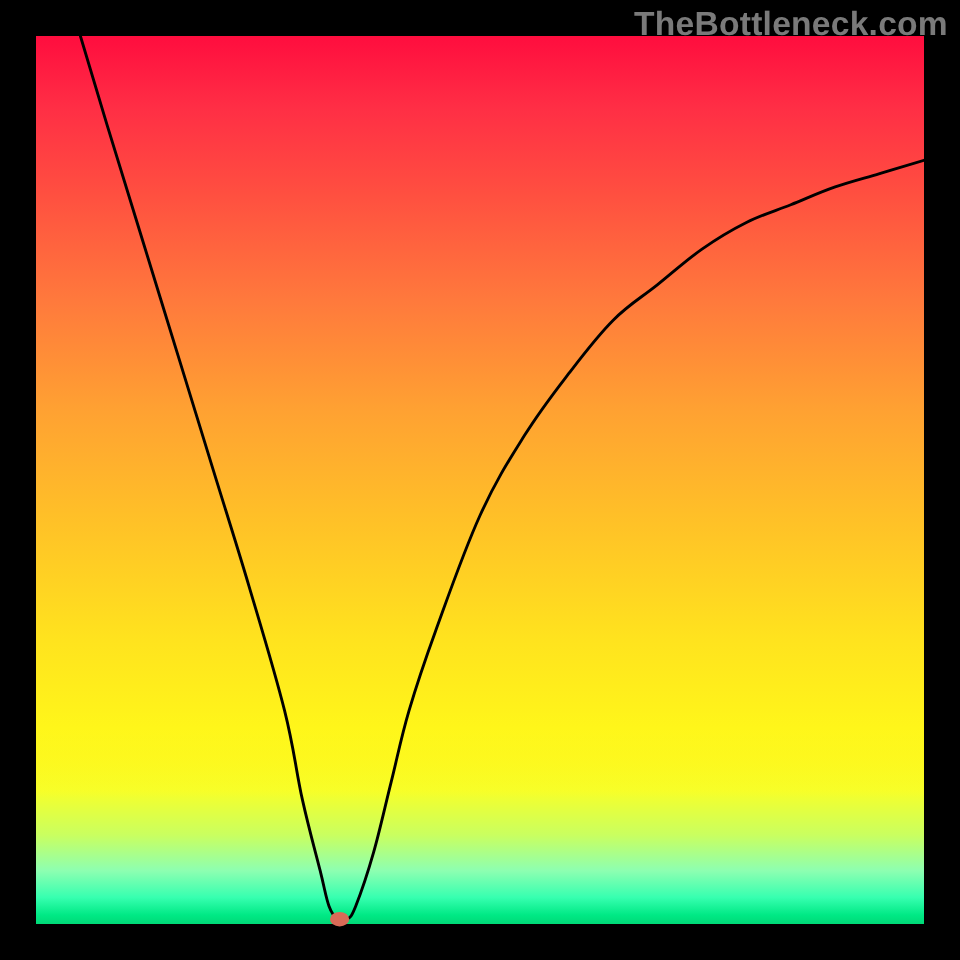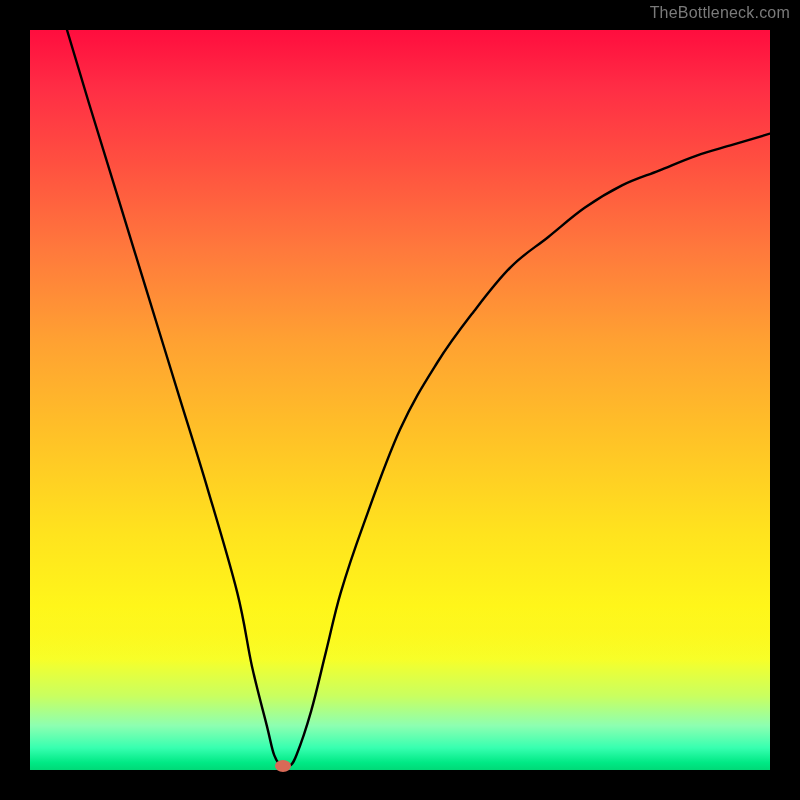--- a/index.html
+++ b/index.html
@@ -57,22 +57,22 @@
     left: 0;
     width: 740px;
     height: 740px;
     pointer-events: none;
   }
   .watermark {
     position: absolute;
     top: 4px;
     right: 10px;
     color: #7a7a7a;
-    font-size: 16px;
-    font-weight: 400;
+    font-size: 28px;
+    font-weight: 700;
     letter-spacing: 0.2px;
   }
   .dot {
     position: absolute;
     width: 16px;
     height: 12px;
     background: #d96a57;
     border-radius: 50% / 50%;
     transform: translate(-50%, -50%);
   }

